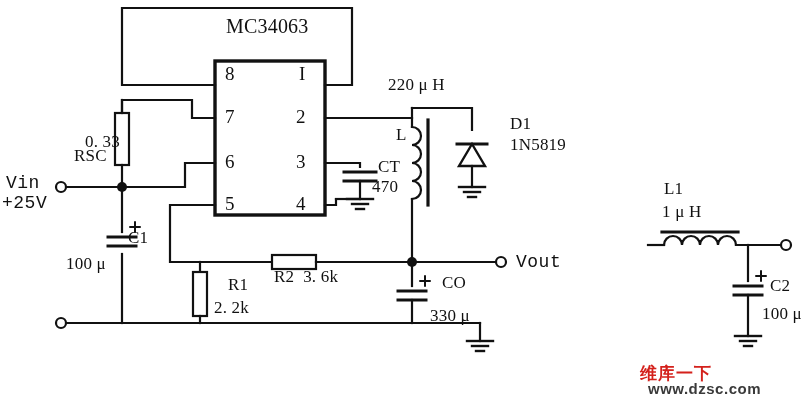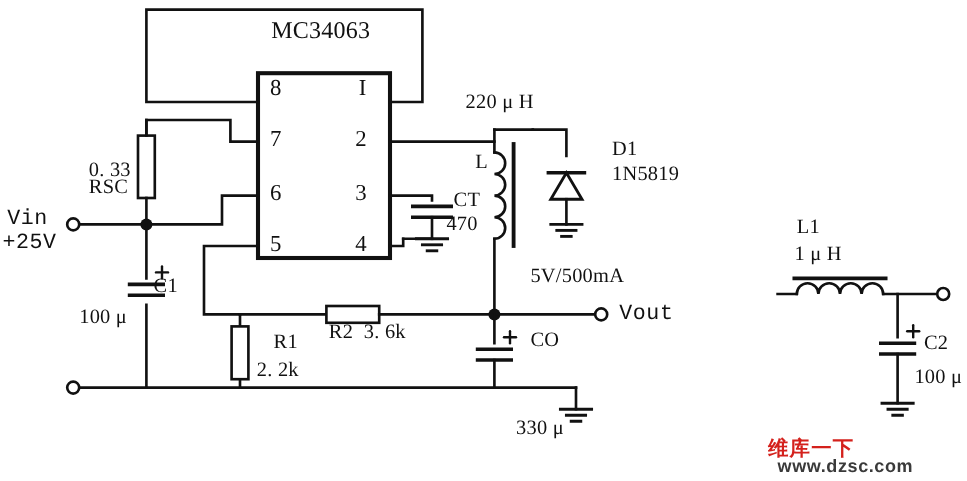--- a/index.html
+++ b/index.html
@@ -189,21 +189,21 @@
   <div class="lbl sz-pin" style="left:225px; top:107px;">7</div>
   <div class="lbl sz-pin" style="left:225px; top:152px;">6</div>
   <div class="lbl sz-pin" style="left:225px; top:194px;">5</div>
 
   <div class="lbl sz-pin" style="left:299px; top:64px;">I</div>
   <div class="lbl sz-pin" style="left:296px; top:107px;">2</div>
   <div class="lbl sz-pin" style="left:296px; top:152px;">3</div>
   <div class="lbl sz-pin" style="left:296px; top:194px;">4</div>
 
   <div class="lbl sz-comp" style="left:74px; top:112px;margin-top:35px;">RSC</div>
-  <div class="lbl sz-comp" style="left:74px; top:133px;">0. 33</div>
+  <div class="lbl sz-comp" style="left:85px; top:133px;">0. 33</div>
 
   <div class="lbl sz-term" style="left:6px; top:174px;">Vin</div>
   <div class="lbl sz-term" style="left:2px; top:194px;">+25V</div>
 
   <div class="lbl sz-comp" style="left:84px; top:229px;margin-left:44px;">C1</div>
   <div class="lbl sz-comp" style="left:66px; top:255px;">100 μ</div>
 
   <div class="lbl sz-comp" style="left:378px; top:158px;">CT</div>
   <div class="lbl sz-comp" style="left:372px; top:178px;">470</div>
 
@@ -211,25 +211,24 @@
   <div class="lbl sz-comp" style="left:396px; top:126px;">L</div>
 
   <div class="lbl sz-comp" style="left:510px; top:115px;">D1</div>
   <div class="lbl sz-comp" style="left:510px; top:136px;">1N5819</div>
 
   <div class="lbl sz-comp" style="left:274px; top:268px;text-align:right;"><span>R2</span>  <span>3. 6k</span></div>
 
   <div class="lbl sz-comp" style="left:228px; top:276px;">R1</div>
   <div class="lbl sz-comp" style="left:214px; top:299px;text-align:center;">2. 2k</div>
 
-  <div class="lbl sz-comp" style="left:442px; top:221px;">5V/500mA</div>
   <div class="lbl sz-term" style="left:516px; top:253px;">Vout</div>
 
   <div class="lbl sz-comp" style="left:442px; top:274px;">CO</div>
-  <div class="lbl sz-comp" style="left:430px; top:307px;margin-top:41px;">330 μ</div>
+  <div class="lbl sz-comp" style="left:430px; top:307px;">330 μ</div>
 
   <div class="lbl sz-comp" style="left:664px; top:180px;">L1</div>
   <div class="lbl sz-comp" style="left:662px; top:203px;">1 μ H</div>
   <div class="lbl sz-comp" style="left:770px; top:277px;">C2</div>
   <div class="lbl sz-comp" style="left:762px; top:305px;">100 μ</div>
 
   <div id="watermark">
     
     
   </div>

